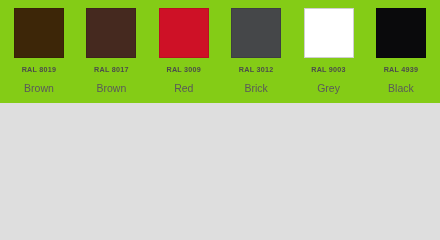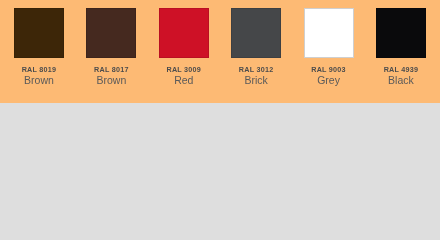--- a/index.html
+++ b/index.html
@@ -12,21 +12,21 @@
     overflow: hidden;
     background: #dedede;
     font-family: "Liberation Sans", sans-serif;
     -webkit-font-smoothing: antialiased;
   }
 
   #swatch-palette {
     position: relative;
     width: 440px;
     height: 103px;
-    background: #fdba74;
+    background: #84cc16;
     box-sizing: border-box;
     padding: 8px 0 0 14px;
   }
 
   #swatch-row {
     display: flex;
     flex-direction: row;
     align-items: flex-start;
     justify-content: space-between;
     width: 412px;
@@ -58,20 +58,21 @@
     font-size: 7.2px;
     font-weight: bold;
     letter-spacing: 0.25px;
     color: #4c4c4c;
     text-align: center;
     white-space: nowrap;
     line-height: 9px;
   }
 
   .swatch-name {
+    margin-top: 8px;
     font-size: 10.5px;
     font-weight: normal;
     color: #5a5a5a;
     text-align: center;
     white-space: nowrap;
     line-height: 12px;
   }
 </style>
 </head>
 <body>

